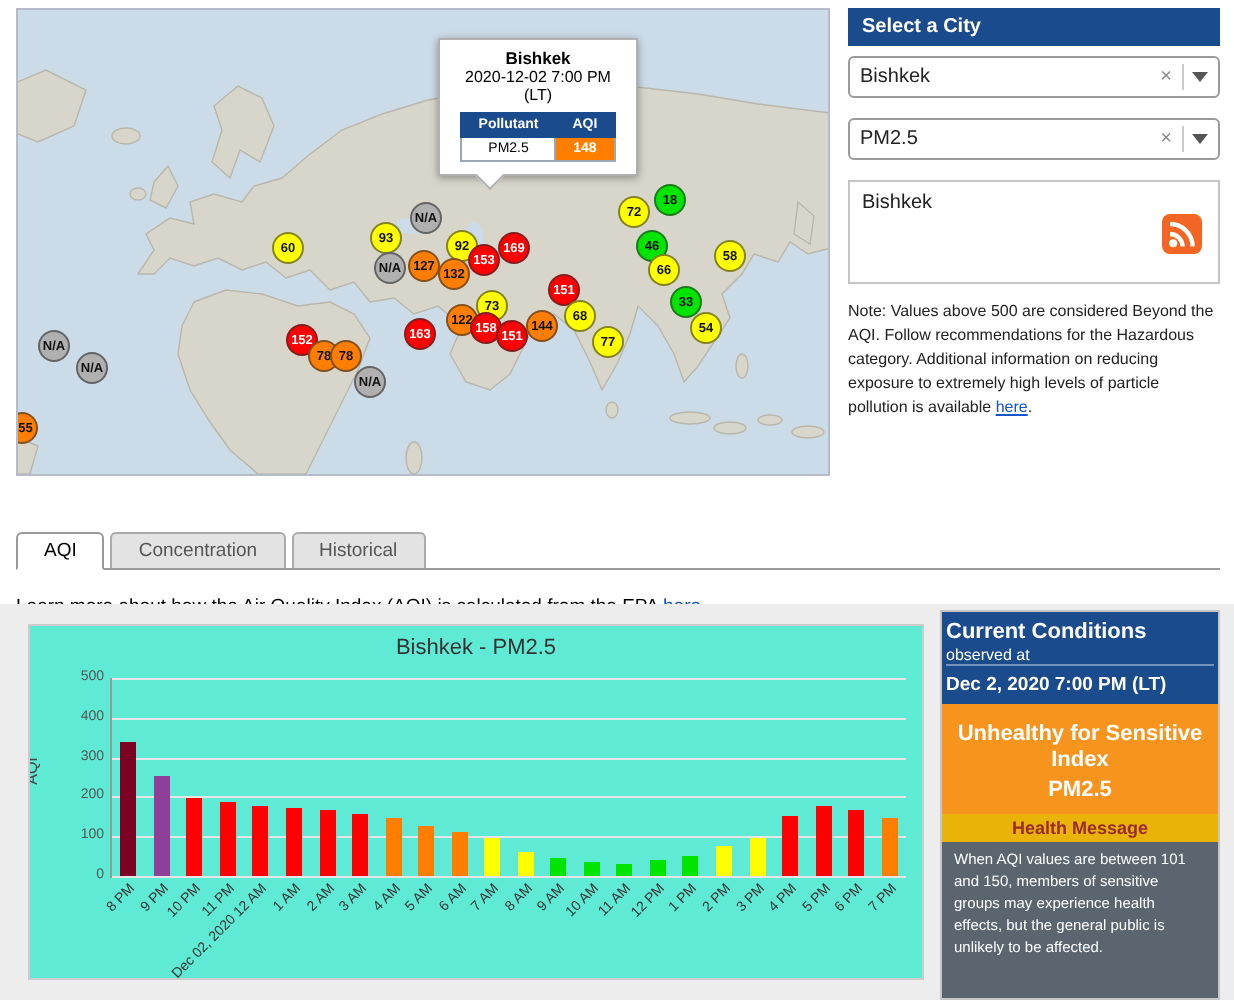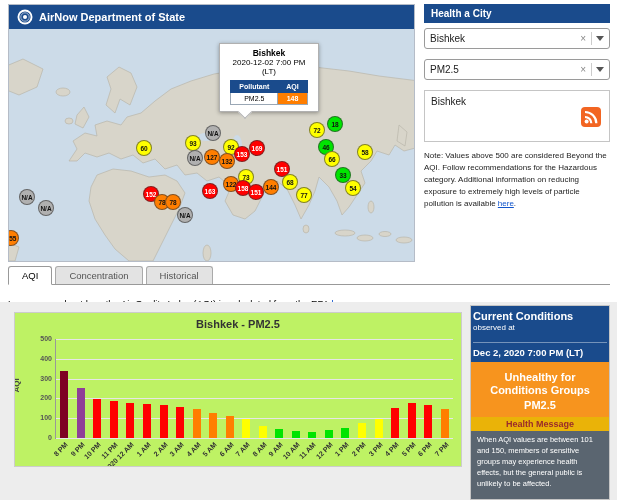--- a/index.html
+++ b/index.html
@@ -51,60 +51,51 @@
 
   
   .tabs{position:absolute;left:8px;top:266px;width:602px;border-bottom:1px solid #999;display:flex;align-items:flex-end;}
   .tab{font-size:9.5px;padding:3px 13px;background:#e3e3e3;border:1px solid #aaa;border-bottom:none;
        margin-right:3px;color:#555;border-radius:3px 3px 0 0;cursor:pointer;}
   .tab.active{background:#fff;color:#000;border-color:#999;margin-bottom:-1px;border-bottom:1px solid #fff;}
   .learn{position:absolute;left:8px;top:288px;font-size:9.5px;color:#000;}
 
   
   .bottom{position:absolute;left:0;top:302px;width:617px;height:198px;background:var(--gray);}
-  .chart-panel{position:absolute;left:14px;top:10px;width:448px;height:155px;background:#bef264;
-               border:1px solid #ccc;overflow:hidden;font-weight:bold;}
+  .chart-panel{position:absolute;left:14px;top:10px;width:448px;height:178px;background:#5eead4;
+               border:1px solid #ccc;overflow:hidden;}
   .chart-title{text-align:center;font-size:11px;color:#333;margin-top:5px;}
   .ylabel{position:absolute;left:-6px;top:68px;transform:rotate(-90deg);font-size:8px;color:#444;}
   .plot{position:absolute;left:40px;top:26px;width:398px;height:100px;border-left:1px solid #999;border-bottom:1px solid #999;}
   .gridline{position:absolute;left:0;right:0;border-top:1px solid #e6e6e6;}
   .ytick{position:absolute;left:-32px;width:28px;text-align:right;font-size:7px;color:#555;}
   .bar{position:absolute;bottom:0;width:8px;}
   .xtick{position:absolute;top:100%;margin-top:3px;white-space:nowrap;font-size:7px;color:#333;
          transform:rotate(-45deg) translateX(-100%);transform-origin:0 0;}
 
   
   .cc{position:absolute;left:470px;top:3px;width:140px;height:195px;display:flex;flex-direction:column;
       border:1px solid #c5c5c5;background:#fff;}
   .cc-header{background:var(--navy);color:#fff;text-align:left;padding:4px 2px 4px;}
   .cc-title{font-size:11px;font-weight:bold;}
   .cc-sub{font-size:8px;margin-top:1px;}
-  .cc-date{font-size:9.5px;font-weight:bold;border-top:1px solid rgba(255,255,255,.4);margin-top:10px;padding-top:4px;}
+  .cc-date{font-size:9.5px;font-weight:bold;border-top:1px solid rgba(255,255,255,.4);margin-top:0;padding-top:4px;}
   .cc-aqi{background:var(--orange);color:#fff;text-align:center;padding:6px 4px;font-weight:bold;}
   .cc-aqi-val{font-size:12.5px;}
   .cc-aqi-cat{font-size:11px;line-height:1.15;margin-top:3px;}
   .cc-aqi-param{font-size:11px;margin-top:3px;}
   .cc-hh{background:#eab308;color:#9a2b2b;font-weight:bold;font-size:9px;text-align:center;padding:2px 0;}
   .cc-ht{background:var(--slate);color:#fff;font-size:7.5px;line-height:1.45;padding:4px 6px;flex:1;}
 </style>
 </head>
 <body>
 
 <div class="page">
 
   <div class="map-panel">
-    <div class="map-header">
-      <svg width="16" height="16">
-        <circle cx="8" cy="8" r="7.5" fill="#ffffff"></circle>
-        <circle cx="8" cy="8" r="5.6" fill="#1a4b8c"></circle>
-        <circle cx="8" cy="8" r="2" fill="#ffffff"></circle>
-        <circle cx="8" cy="8" r="4.2" fill="none" stroke="#ffffff" stroke-width="0.6"></circle>
-      </svg>
-      <span class="map-title">AirNow Department of State</span>
-    </div>
     <div class="map-area">
       <svg viewBox="0 0 405 232" width="405" height="232" preserveAspectRatio="none">
         <rect x="0" y="0" width="405" height="232" fill="#ccdbe8"></rect>
         <path class="land" d="M-5,38 L14,30 L34,40 L28,58 L10,66 L-5,60 Z"></path>
         <ellipse class="land" cx="54" cy="63" rx="7" ry="4"></ellipse>
         <path class="land" d="M98,48 L110,38 L122,44 L128,58 L121,76 L111,70 L106,84 L97,76 L102,60 Z"></path>
         <path class="land" d="M68,86 L75,78 L80,88 L74,99 L66,95 Z"></path>
         <ellipse class="land" cx="60" cy="92" rx="4" ry="3"></ellipse>
         <path class="land" d="M60,132 L68,120 L64,112 L76,104 L88,107 L86,96 L98,92 L112,96 L118,88 L132,84 L146,72 L162,60 L182,52 L205,45 L235,40 L270,37 L305,38 L340,42 L370,47 L410,52 L410,118 L395,122 L386,116 L380,126 L368,122 L362,132 L352,142 L356,154 L348,166 L340,178 L333,186 L328,172 L320,158 L310,148 L306,162 L300,176 L292,190 L286,176 L278,160 L268,152 L258,158 L252,170 L246,182 L236,190 L224,186 L216,172 L222,158 L210,148 L198,152 L188,144 L176,146 L168,136 L156,140 L146,130 L134,134 L124,126 L112,130 L100,124 L88,128 L76,124 L68,132 Z"></path>
         <ellipse class="sea" cx="197" cy="108" rx="9" ry="4"></ellipse>
@@ -171,21 +162,21 @@
             <td class="aqi-cell">148</td>
           </tr>
             </tbody>
         </table>
         <div class="popup-arrow"></div>
       </div>
     </div>
   </div>
 
   <div class="right-col">
-    <div class="sec-header">Health a City</div>
+    <div class="sec-header">Select a City</div>
     <div class="select-box">
       <span class="select-value">Bishkek</span>
       <span class="clear-x">×</span>
       <span class="vdiv"></span>
       <span class="caret"></span>
     </div>
 
     <div class="select-box">
       <span class="select-value">PM2.5</span>
       <span class="clear-x">×</span>
@@ -283,21 +274,21 @@
         </div>
     </div>
 
     <div class="cc">
       <div class="cc-header">
         <div class="cc-title">Current Conditions</div>
         <div class="cc-sub">observed at</div>
         <div class="cc-date">Dec 2, 2020 7:00 PM (LT)</div>
       </div>
       <div class="cc-aqi">
-        <div class="cc-aqi-cat">Unhealthy for Conditions Groups</div>
+        <div class="cc-aqi-cat">Unhealthy for Sensitive Index</div>
         <div class="cc-aqi-param">PM2.5</div>
       </div>
       <div class="cc-hh">Health Message</div>
       <div class="cc-ht">When AQI values are between 101 and 150, members of sensitive groups may experience health effects, but the general public is unlikely to be affected.</div>
     </div>
   </div>
 
 </div>
 
 </body></html>

